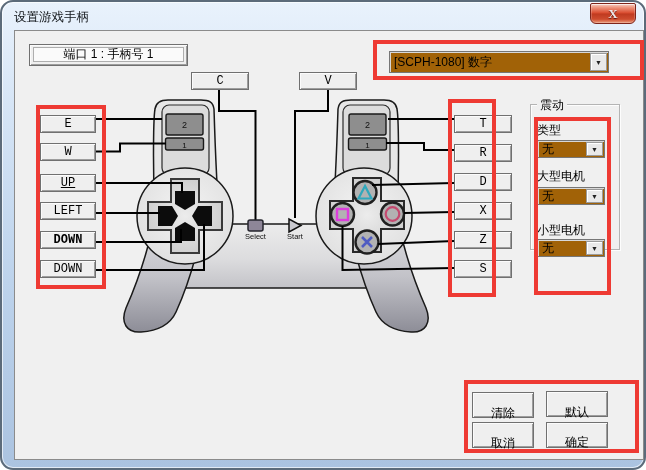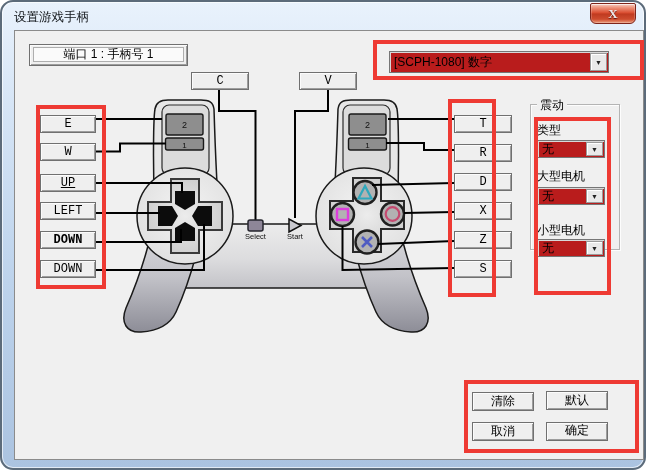--- a/index.html
+++ b/index.html
@@ -32,38 +32,38 @@
   .raised{
     background:#efefef;border:1px solid #707070;
     box-shadow:inset 1px 1px 0 #fbfbfb,inset -1px -1px 0 #9d9d9d;
   }
   .map-btn{
     position:absolute;width:56px;height:18px;padding:0;
     font-family:"Liberation Mono","DejaVu Sans Mono",monospace;
     font-size:12px;color:#000;text-align:center;line-height:16px;cursor:pointer;
   }
   .cjk-btn{
-    position:absolute;width:62px;height:19px;padding:0;
+    position:absolute;width:62px;height:19px;padding:12px;
     font-family:"Liberation Sans",sans-serif;font-size:12px;color:#000;
     text-align:center;line-height:17px;cursor:pointer;
   }
   .redframe{
     position:absolute;border:4px solid #ee3a33;background:transparent;
     pointer-events:none;z-index:30;
   }
   .portbox{
     position:absolute;left:14px;top:13px;width:159px;height:22px;
   }
   .portbox .inner{
     position:absolute;left:3px;top:2px;right:3px;bottom:3px;
     background:#fafafa;border:1px solid #aeaeae;
     font-size:12px;text-align:center;line-height:13px;color:#000;
   }
   .combo{
-    position:absolute;height:22px;background:#b91c1c;border:1px solid #767676;
+    position:absolute;height:22px;background:#a16207;border:1px solid #767676;
     box-shadow:inset 1px 1px 0 #d8d8d8;
   }
   .combo .txt{
     position:absolute;left:4px;top:0;right:19px;bottom:0;
     font-size:12px;line-height:20px;color:#000;white-space:nowrap;overflow:hidden;
   }
   .combo .arrow{
     position:absolute;top:1px;right:1px;bottom:1px;width:17px;
     background:#e9e9e9;border:1px solid #9a9a9a;
     box-shadow:inset 1px 1px 0 #fff;

